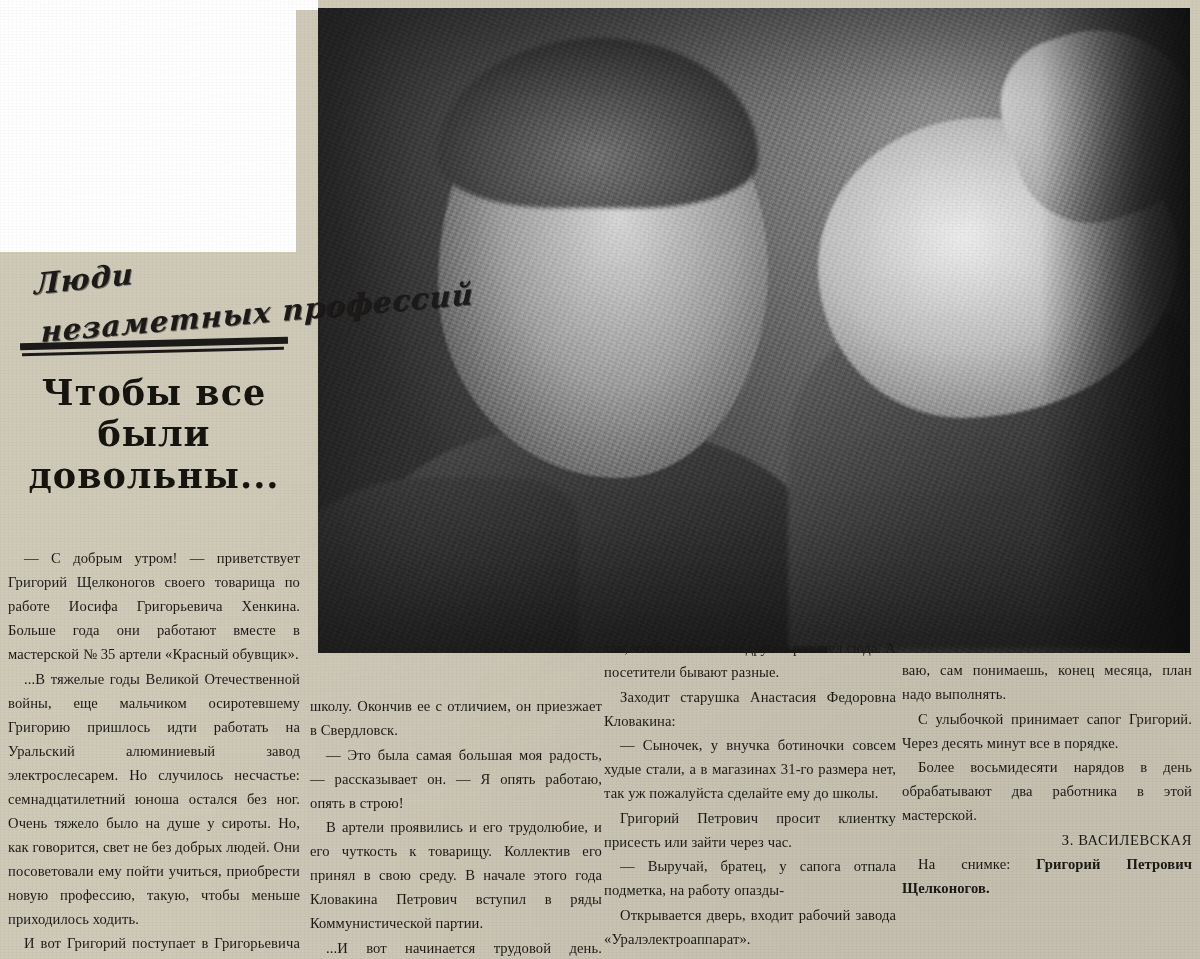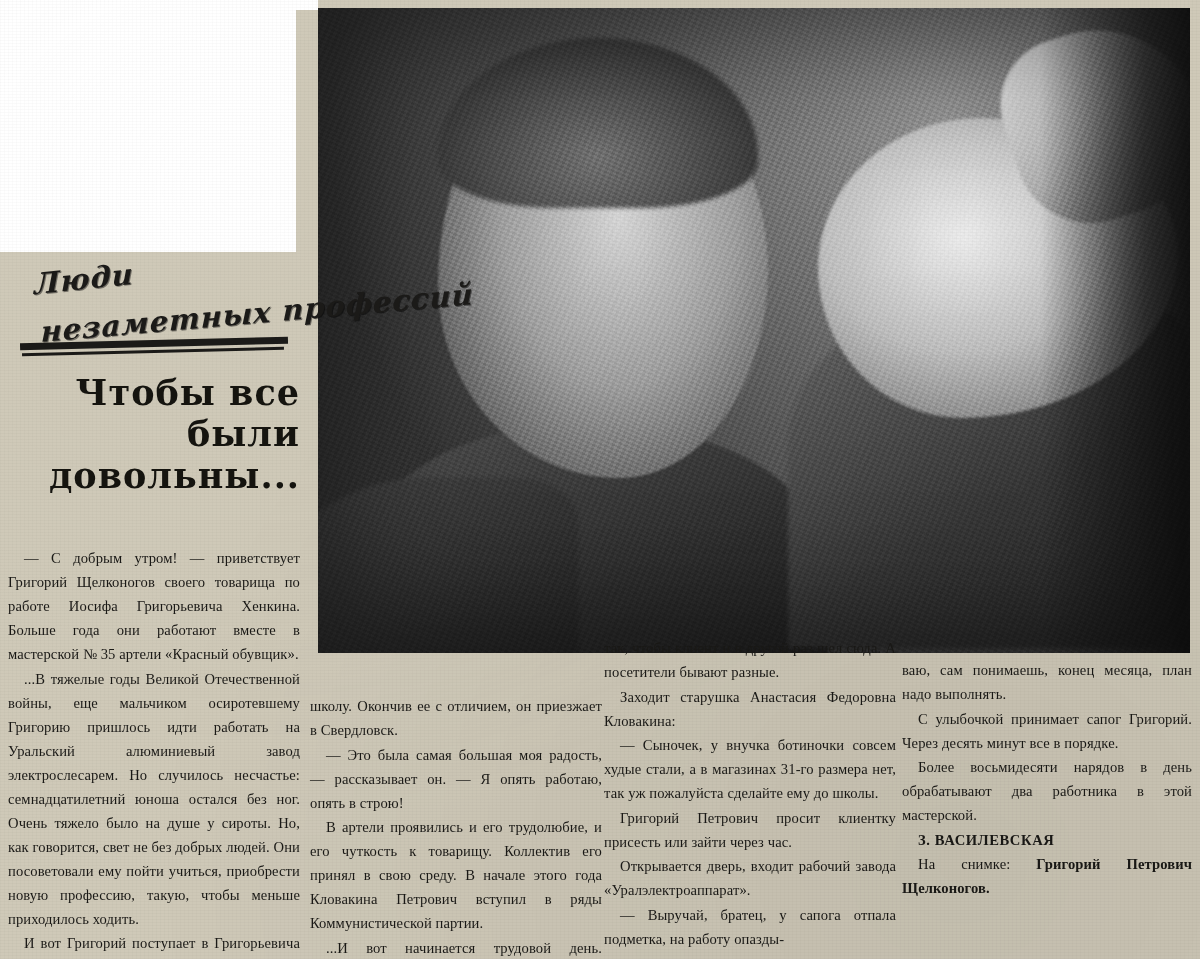--- a/index.html
+++ b/index.html
@@ -182,21 +182,21 @@
     background: #1b1a18;
     transform: rotate(-1.4deg);
   }
 
   
   .headline {
     position: absolute;
     left: 8px;
     top: 372px;
     width: 292px;
-    text-align: right;
+    text-align: center;
     font-family: "DejaVu Serif", serif;
     font-weight: bold;
     color: #15140f;
     font-size: 35px;
     line-height: 1.18;
     letter-spacing: 1px;
   }
   .headline div { white-space: nowrap; }
 
   
@@ -212,21 +212,22 @@
   .col p { margin: 0 0 0.5px 0; text-indent: 16px; }
   .col p.noind { text-indent: 0; }
 
   #col1 { left: 8px; top: 546px; width: 292px; }
   #col2 { left: 310px; top: 658px; width: 292px; margin-top: 36px; }
   #col3 { left: 604px; top: 636px; width: 292px; }
   #col4 { left: 902px; top: 658px; width: 290px; }
 
   .sign {
     margin-top: 6px;
-    font-weight: bold;
+    text-align: right;
+    font-weight: normal;
     text-indent: 0;
     letter-spacing: .6px;
   }
   .caption { text-indent: 16px; }
   .caption b { font-weight: bold; }
 </style>
 </head>
 <body>
 
 <div class="page">
@@ -272,22 +273,22 @@
     <p>— Это была самая большая моя радость, — рассказывает он. — Я опять работаю, опять в строю!</p>
     <p>В артели проявились и его трудолюбие, и его чуткость к товарищу. Коллектив его принял в свою среду. В начале этого года Кловакина Петрович вступил в ряды Коммунистической партии.</p>
     <p>...И вот начинается трудовой день. Мастерская № 35 производит срочный ремонт обуви. Нужно делать его и быстро, и качественно</p>
   </div>
 
   <div class="col" id="col3">
     <p class="noind">так, чтобы клиент и в другой раз шел сюда. А посетители бывают разные.</p>
     <p>Заходит старушка Анастасия Федоровна Кловакина:</p>
     <p>— Сыночек, у внучка ботиночки совсем худые стали, а в магазинах 31-го размера нет, так уж пожалуйста сделайте ему до школы.</p>
     <p>Григорий Петрович просит клиентку присесть или зайти через час.</p>
+    <p>— Выручай, братец, у сапога отпала подметка, на работу опазды-</p>
     <p>Открывается дверь, входит рабочий завода «Уралэлектроаппарат».</p>
-    <p>— Выручай, братец, у сапога отпала подметка, на работу опазды-</p>
   </div>
 
   <div class="col" id="col4">
     <p class="noind">ваю, сам понимаешь, конец месяца, план надо выполнять.</p>
     <p>С улыбочкой принимает сапог Григорий. Через десять минут все в порядке.</p>
     <p>Более восьмидесяти нарядов в день обрабатывают два работника в этой мастерской.</p>
     <p class="sign">З. ВАСИЛЕВСКАЯ</p>
     <p class="caption"><span>На снимке:</span> <b>Григорий Петрович Щелконогов.</b></p>
   </div>
 

